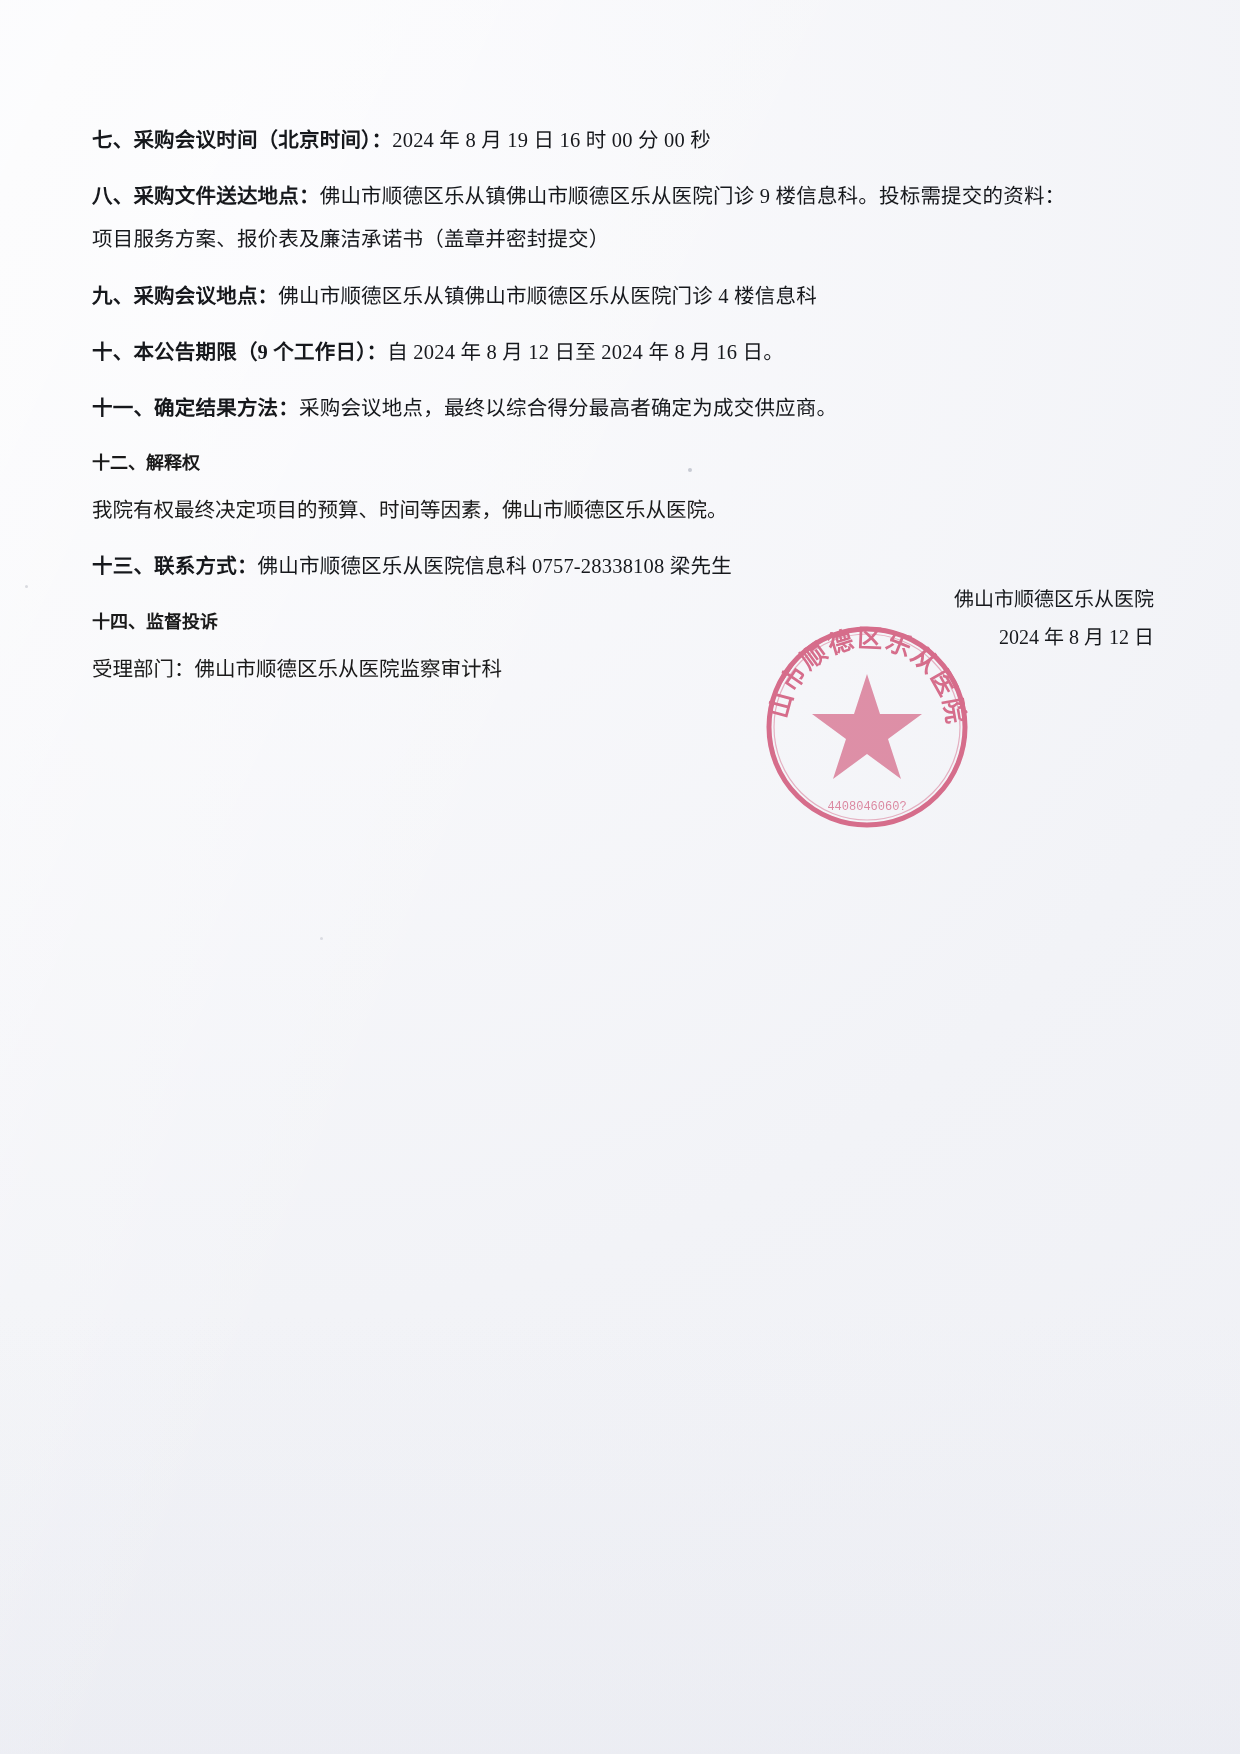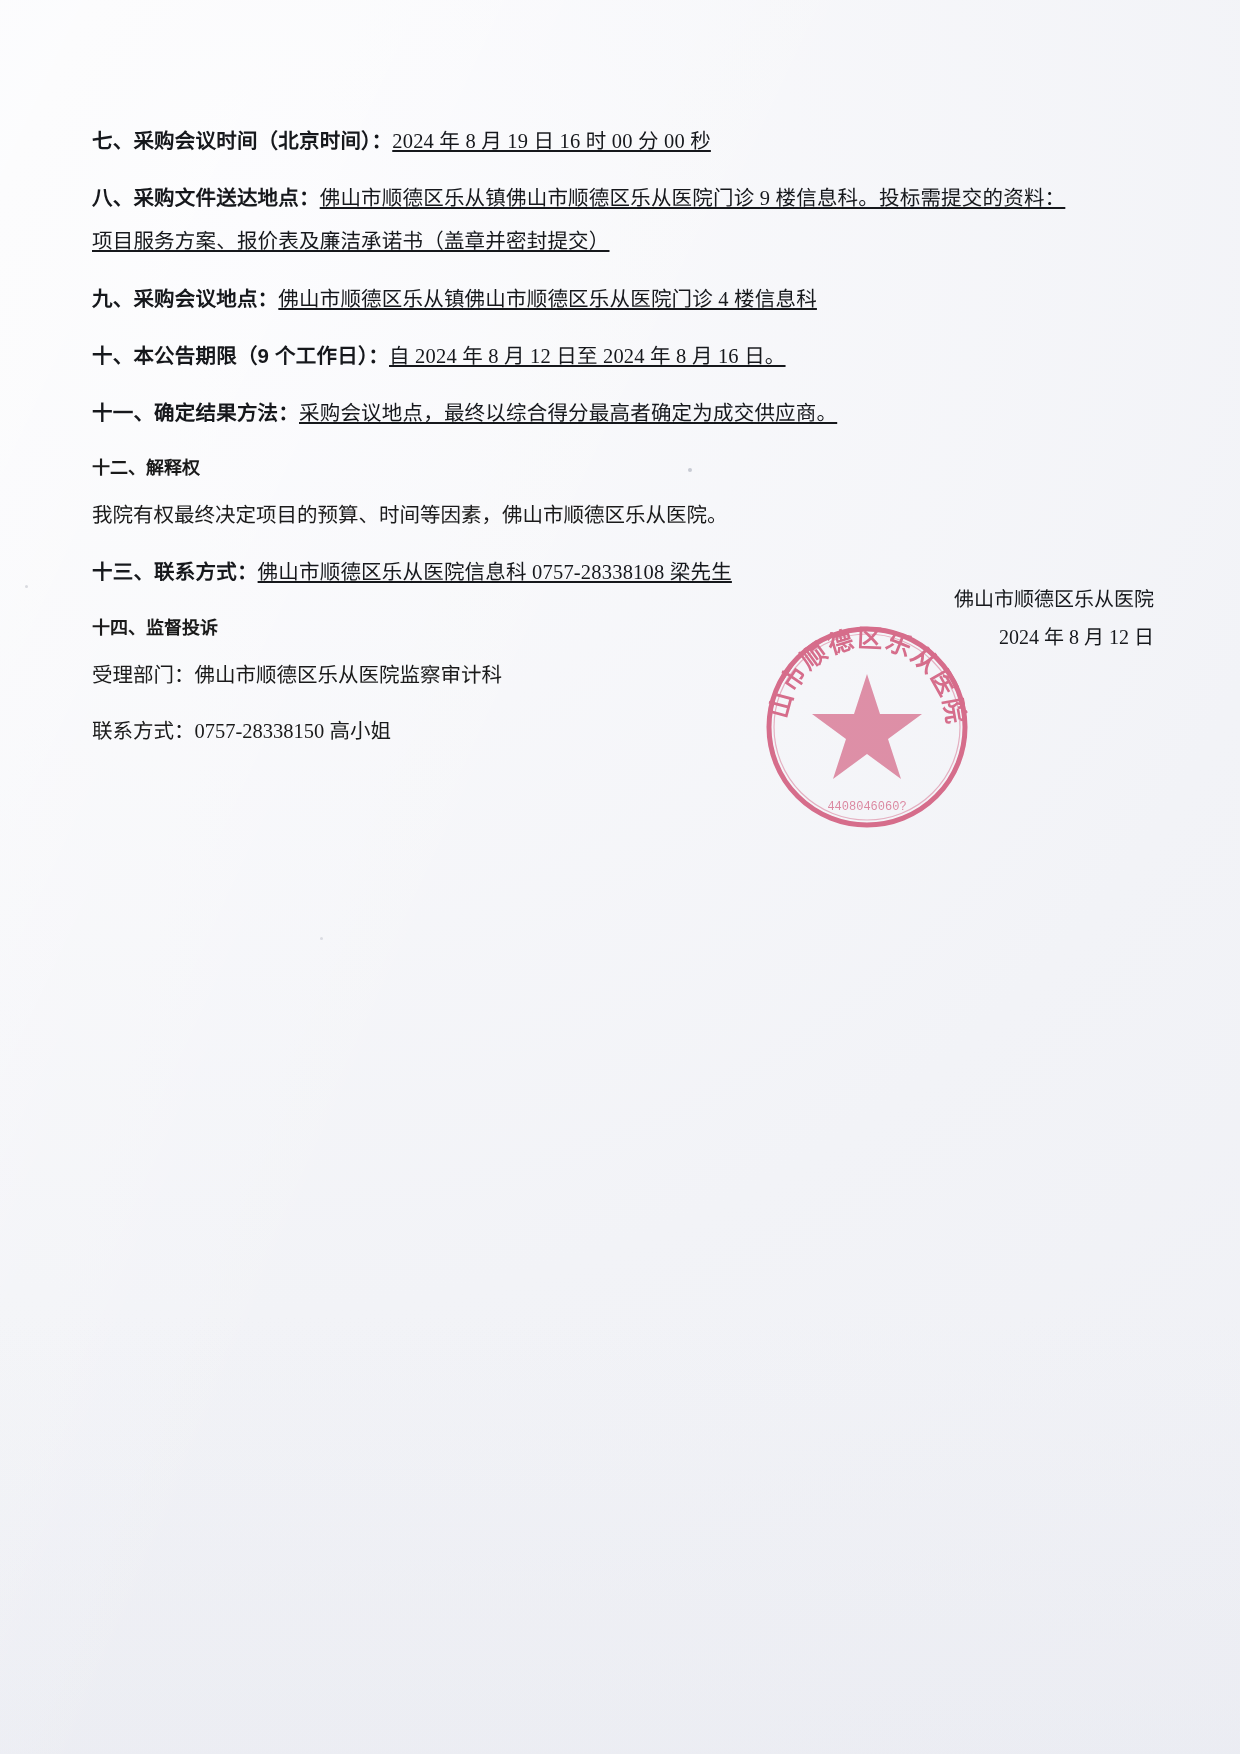--- a/index.html
+++ b/index.html
@@ -37,25 +37,24 @@
   }
   .para {
     font-size: 20.5px;
     line-height: 1.62;
     margin: 0 0 23px 0;
     letter-spacing: 0.2px;
     color: #16181c;
   }
   .lead {
     font-weight: bold;
-    font-family: Liberation Sans, sans-serif;
+    font-family: Liberation Serif, serif;
   }
   .body-text {
     font-weight: normal;
-    text-decoration: underline;
   }
   .para.wrap {
     margin-bottom: 10px;
   }
   .para.cont {
     margin-top: 0;
     margin-bottom: 23px;
   }
   .heading-only {
     font-weight: bold;
@@ -133,21 +132,20 @@
 
     <p class="heading-only">十二、解释权</p>
     <p class="plain">我院有权最终决定项目的预算、时间等因素，佛山市顺德区乐从医院。</p>
 
     <p class="para">
       <span class="lead">十三、联系方式：</span><span class="body-text">佛山市顺德区乐从医院信息科 0757-28338108 梁先生</span>
     </p>
 
     <p class="heading-only">十四、监督投诉</p>
     <p class="plain">受理部门：佛山市顺德区乐从医院监察审计科</p>
-    <p class="plain">联系方式：0757-28338150    高小姐</p>
 
     <div class="stamp">
       <svg width="230" height="230" viewBox="0 0 230 230" xmlns="http://www.w3.org/2000/svg">
         <defs>
           <path id="ringpath" d="M 115,115 m -80,0 a 80,80 0 1,1 160,0 a 80,80 0 1,1 -160,0" fill="none"></path>
         </defs>
         <g opacity="0.82">
           <circle cx="115" cy="115" r="98" fill="none" stroke="#c8325c" stroke-width="5"></circle>
           <circle cx="115" cy="115" r="93" fill="none" stroke="#c8325c" stroke-width="1.2" opacity="0.5"></circle>
           <polygon points="115,62 128,102 170,102 136,127 149,167 115,142 81,167 94,127 60,102 102,102" fill="#c8325c" opacity="0.75"></polygon>

